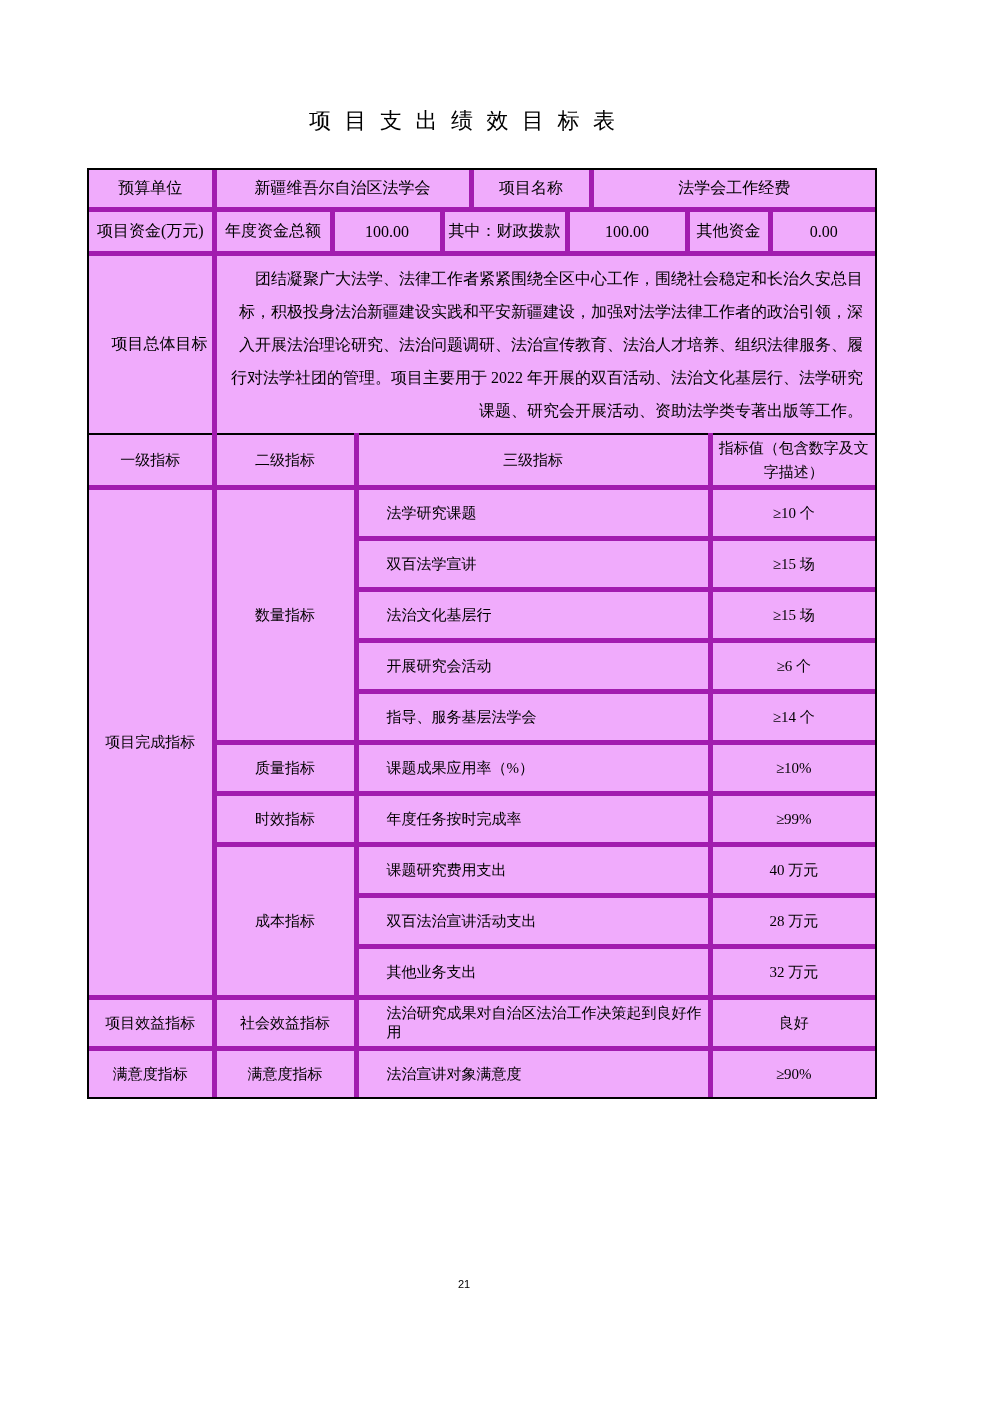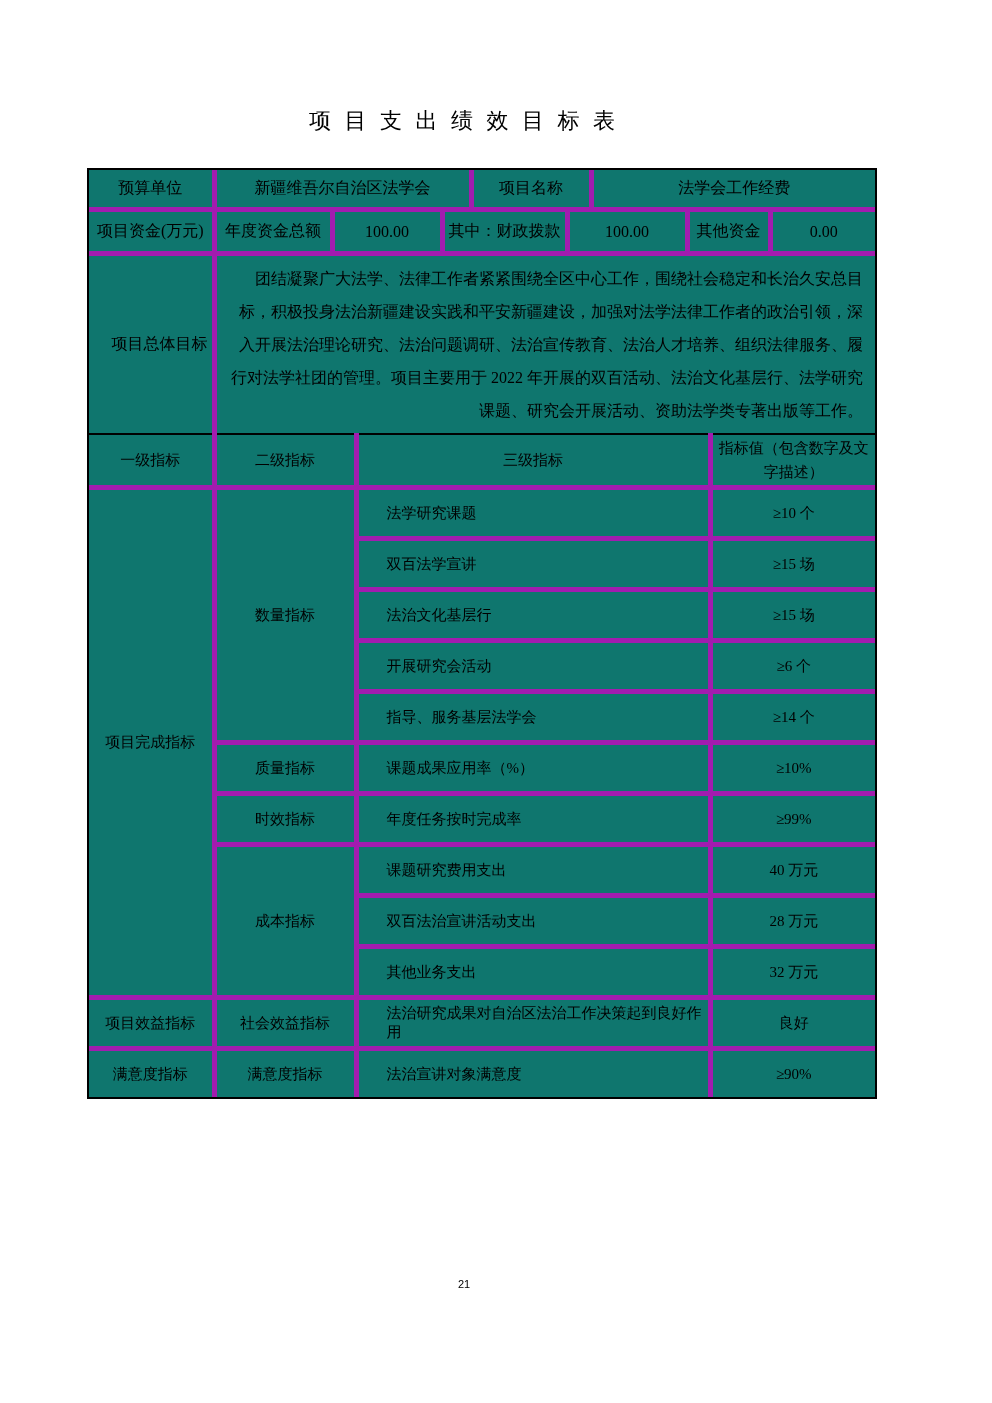--- a/index.html
+++ b/index.html
@@ -29,21 +29,21 @@
     letter-spacing: 4px;
     white-space: pre;
   }
   .frame {
     box-sizing: border-box;
     position: absolute;
     left: 87px;
     top: 168px;
     width: 790px;
     border: 2px solid #000;
-    background: #0f766e;
+    background: #f0abfc;
   }
   table.doc {
     border-collapse: collapse;
     table-layout: fixed;
     width: 100%;
   }
   table.doc td {
     border: 5px solid #a21caf;
     text-align: center;
     vertical-align: middle;

